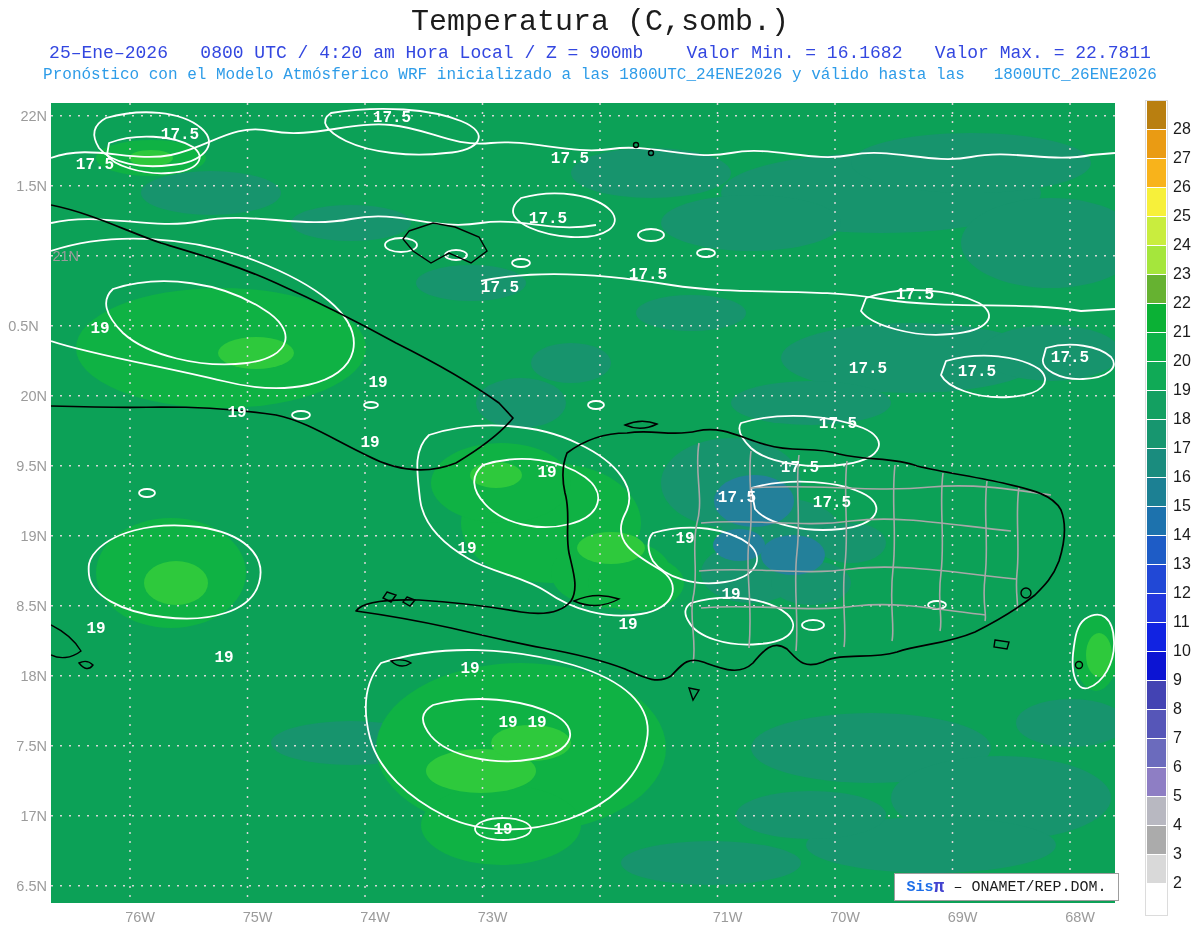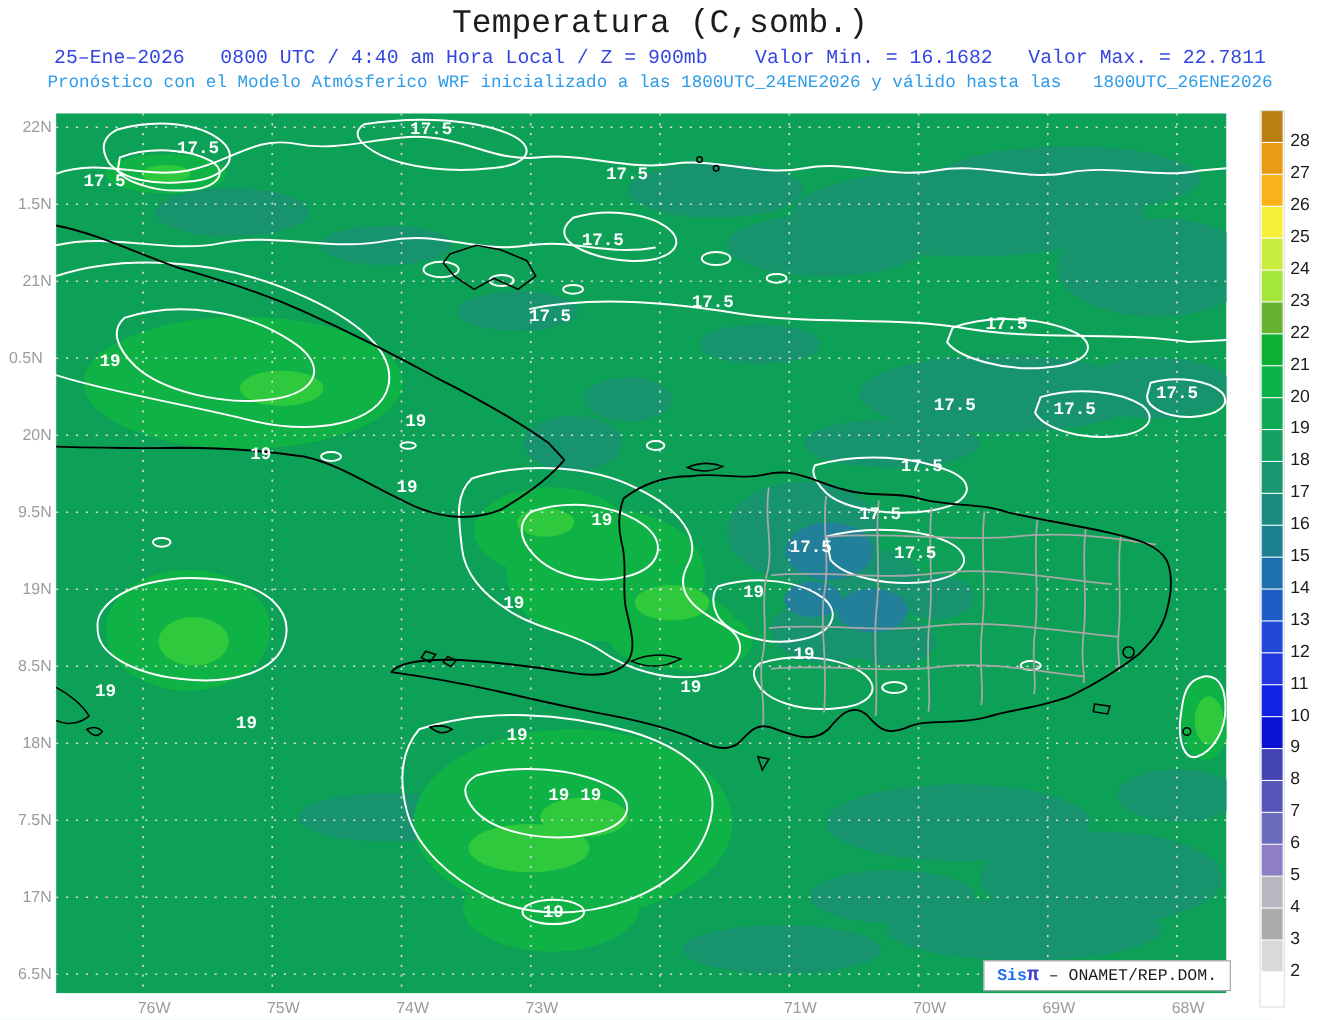--- a/index.html
+++ b/index.html
@@ -49,21 +49,21 @@
   .credit .sis{color:#1d6ee8;font-weight:700;}
   .credit .pi{color:#4343cf;font-weight:700;font-size:18px;line-height:14px;}
   .credit .org{color:#1c1c1c;}
 </style>
 </head>
 <body>
 
 <div class="page">
 
   <div class="title">Temperatura (C,somb.)</div>
-  <div class="sub sub1">25–Ene–2026   0800 UTC / 4:40 am Hora Local / Z = 900mb    Valor Min. = 16.1682   Valor Max. = 22.7811</div>
+  <div class="sub sub1">25–Ene–2026   0800 UTC / 4:20 am Hora Local / Z = 900mb    Valor Min. = 16.1682   Valor Max. = 22.7811</div>
   <div class="sub sub2">Pronóstico con el Modelo Atmósferico WRF inicializado a las 1800UTC_24ENE2026 y válido hasta las   1800UTC_26ENE2026</div>
 
   <div class="map-wrap">
     <svg width="1064" height="800" viewBox="0 0 1064 800">
       <rect class="sea" x="0" y="0" width="1064" height="800"></rect>
 
       <g>
         <ellipse class="cool" cx="600" cy="70" rx="80" ry="25"></ellipse>
         <ellipse class="cool" cx="830" cy="90" rx="160" ry="40"></ellipse>
         <ellipse class="cool" cx="920" cy="60" rx="120" ry="30"></ellipse>
@@ -245,21 +245,21 @@
           <text x="457" y="624" class="contour-label">19</text>
           <text x="486" y="624" class="contour-label">19</text>
           <text x="452" y="731" class="contour-label">19</text>
         </g>
     </svg>
   </div>
 
   <div id="lat-axis">
       <div class="axis-label lat" style="top: 106.7px;">22N</div>
       <div class="axis-label lat" style="top: 176.7px;">1.5N</div>
-      <div class="axis-label lat" style="top: 246.7px;">21N</div>
+      <div class="axis-label lat" style="top: 246.7px; padding-left: 32px;">21N</div>
       <div class="axis-label lat" style="top: 316.7px; text-align: center;">0.5N</div>
       <div class="axis-label lat" style="top: 386.7px;">20N</div>
       <div class="axis-label lat" style="top: 456.7px;">9.5N</div>
       <div class="axis-label lat" style="top: 526.7px;">19N</div>
       <div class="axis-label lat" style="top: 596.7px;">8.5N</div>
       <div class="axis-label lat" style="top: 666.7px;">18N</div>
       <div class="axis-label lat" style="top: 736.7px;">7.5N</div>
       <div class="axis-label lat" style="top: 806.7px;">17N</div>
       <div class="axis-label lat" style="top: 876.7px;">6.5N</div>
     </div>

